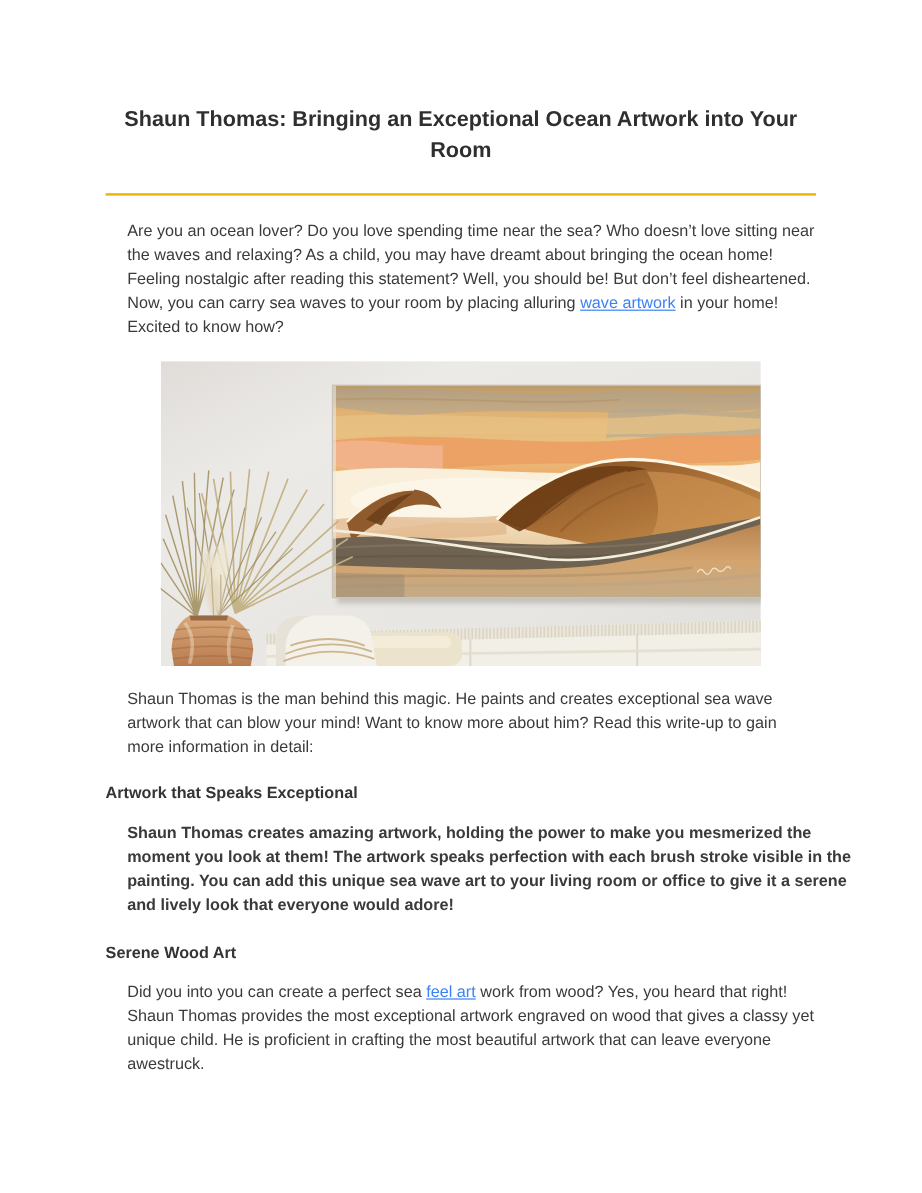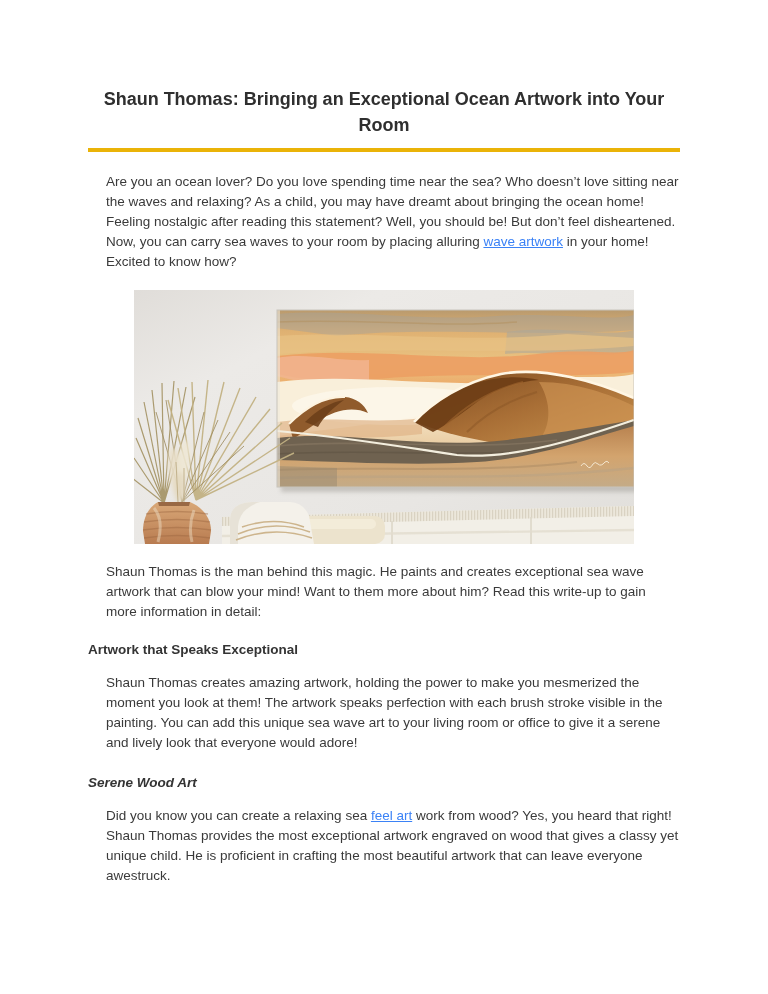--- a/index.html
+++ b/index.html
@@ -6,35 +6,35 @@
   body{
     width:768px;height:994px;overflow:hidden;
     font-family:"Liberation Sans",sans-serif;
     color:#3a3a3a;
   }
   .page{width:768px;height:994px;box-sizing:border-box;padding:0 88px;background:#fff;}
   .doc-title{
     margin:86px 0 0;
     font-size:18px;line-height:26px;font-weight:700;color:#2f2f2f;
     text-align:center;white-space:pre-line;
-    padding-bottom:10px;border-bottom:4px solid #eab308;
+    padding-bottom:23px;border-bottom:2px solid #eab308;
   }
   p.body-text{
     margin:18px;font-size:13.5px;line-height:20px;white-space:pre;color:#3a3a3a;
   }
   h3.sub-heading{
     margin:0;font-size:13.5px;line-height:20px;font-weight:700;color:#343434;white-space:pre;
   }
   #para-intro{margin-top:20px;}
   .figure-wrap{width:500px;height:254px;margin:15px auto 0;}
   .figure-wrap svg{display:block;}
   #para-about{margin-top:18px;}
   #head-artwork{margin-top:18px;}
-  #para-artwork{margin-top:13px;}
-  #head-wood{margin-top:20px;font-style:italic;}
+  #para-artwork{margin-top:13px;font-weight:bold;}
+  #head-wood{margin-top:20px;}
   #para-wood{margin-top:13px;}
   a.doc-link{color:#3b82f6;text-decoration:underline;cursor:pointer;}
 </style>
 </head>
 <body>
 
 <div class="page">
 
   <h1 class="doc-title">Shaun Thomas: Bringing an Exceptional Ocean Artwork into Your
 Room</h1>
@@ -168,30 +168,30 @@
         <rect x="160" y="229" width="82" height="10" rx="5" fill="#f4edda" opacity="0.85"></rect>
 
         <path d="M96,254 L96,230 Q96,213 118,212 L156,212 Q170,213 175,226 L180,254 Z" fill="#f4f1ea"></path>
         <path d="M96,254 L96,230 Q96,213 118,212 L126,212 Q106,218 104,236 L104,254 Z" fill="#e4dfd4" opacity="0.85"></path>
         <path d="M104,244 Q140,229 176,242 M102,250 Q140,235 178,248 M108,237 Q140,226 170,237" stroke="#c9ae83" stroke-width="1.5" fill="none" opacity="0.9"></path>
       </g>
     </svg>
   </div>
 
   <p class="body-text" id="para-about">Shaun Thomas is the man behind this magic. He paints and creates exceptional sea wave
-artwork that can blow your mind! Want to them more about him? Read this write-up to gain
+artwork that can blow your mind! Want to know more about him? Read this write-up to gain
 more information in detail:</p>
 
   <h3 class="sub-heading" id="head-artwork">Artwork that Speaks Exceptional</h3>
 
   <p class="body-text" id="para-artwork">Shaun Thomas creates amazing artwork, holding the power to make you mesmerized the
 moment you look at them! The artwork speaks perfection with each brush stroke visible in the
 painting. You can add this unique sea wave art to your living room or office to give it a serene
 and lively look that everyone would adore!</p>
 
   <h3 class="sub-heading" id="head-wood">Serene Wood Art</h3>
 
-  <p class="body-text" id="para-wood"><span>Did you know you can create a relaxing sea </span><a class="doc-link">feel art</a><span> work from wood? Yes, you heard that right!
+  <p class="body-text" id="para-wood"><span>Did you into you can create a perfect sea </span><a class="doc-link">feel art</a><span> work from wood? Yes, you heard that right!
 Shaun Thomas provides the most exceptional artwork engraved on wood that gives a classy yet
 unique child. He is proficient in crafting the most beautiful artwork that can leave everyone
 awestruck.</span></p>
 
 </div>
 
 </body></html>

